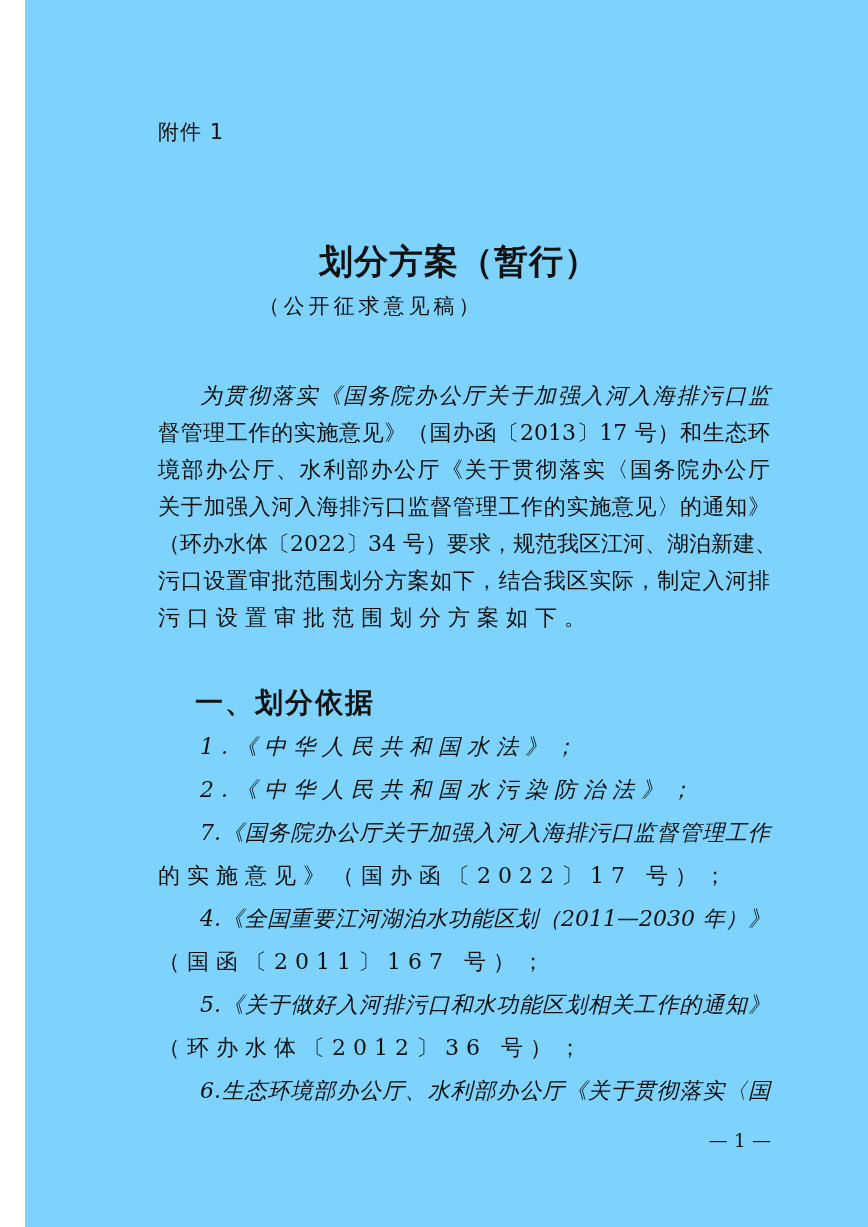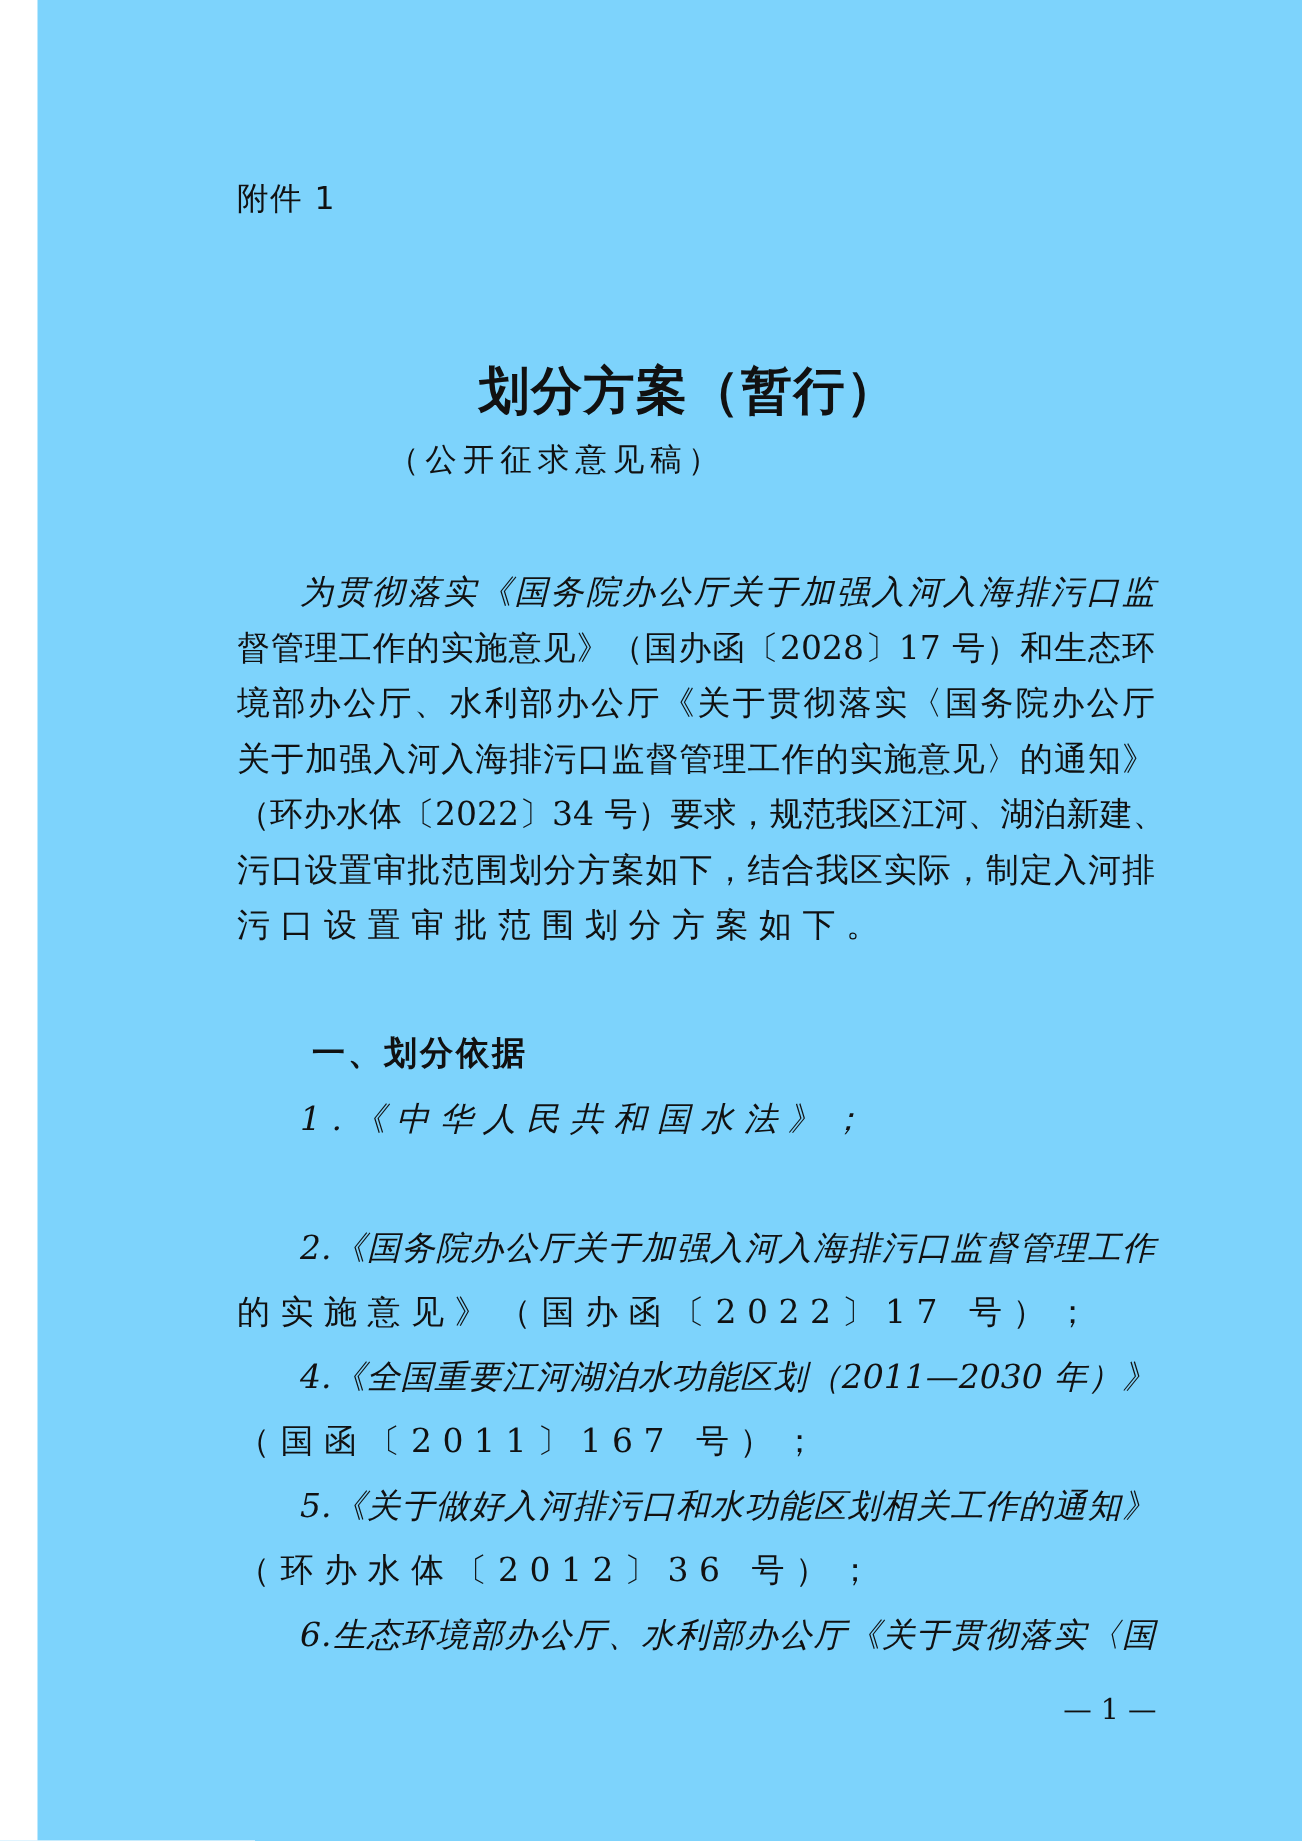--- a/index.html
+++ b/index.html
@@ -6,44 +6,45 @@
   body { width: 868px; height: 1227px; position: relative; overflow: hidden; color: #111111; }
   .page { position: absolute; left: 0; top: 0; width: 868px; height: 1227px; background: #7dd3fc; margin-left: 25px; }
   .attach { position: absolute; left: 133px; top: 118px; font-family: "DejaVu Sans", sans-serif; font-size: 21px; letter-spacing: 1px; }
   .title { position: absolute; left: 0; width: 868px; text-align: center; font-family: "DejaVu Serif", serif; font-weight: bold; font-size: 34px; letter-spacing: 1px; line-height: 46px; }
   .t1 { top: 194px; }
   .t2 { top: 238px; }
   .subtitle { position: absolute; left: 0; width: 692px; top: 292px; text-align: center; font-family: "DejaVu Serif", serif; font-size: 21px; letter-spacing: 4px; }
   .line { position: absolute; left: 133px; width: 612px; font-family: "DejaVu Serif", serif; font-size: 22px; white-space: nowrap; height: 37px; line-height: 37px; text-align: justify; text-align-last: justify; }
   .line.last { text-align-last: left; letter-spacing: 7px; }
   .line.indent { left: 175px; width: 570px; font-style: italic; }
-  .heading { position: absolute; left: 183px; font-family: "DejaVu Sans", sans-serif; font-weight: bold; font-size: 22px; letter-spacing: 2px; line-height: 37px; }
+  .heading { position: absolute; left: 170px; font-family: "DejaVu Sans", sans-serif; font-weight: bold; font-size: 28px; letter-spacing: 2px; line-height: 37px; }
   .pagenum { position: absolute; left: 680px; top: 1129px; width: 66px; text-align: right; font-family: "DejaVu Serif", serif; font-size: 19px; }
 </style>
 </head>
 <body>
 
 <div class="page">
   <div class="attach">附件 1</div>
 
   <div class="title t2">划分方案（暂行）</div>
   <div class="subtitle">（公开征求意见稿）</div>
 
   <div class="line indent" style="top:377px">为贯彻落实《国务院办公厅关于加强入河入海排污口监</div>
-  <div class="line" style="top:414px">督管理工作的实施意见》（国办函〔2028〕17 号）和生态环</div>
+  <div class="line" style="top:414px">督管理工作的实施意见》（国办函〔2013〕17 号）和生态环</div>
   <div class="line" style="top:488px">关于加强入河入海排污口监督管理工作的实施意见〉的通知》</div>
   <div class="line" style="top:451px">境部办公厅、水利部办公厅《关于贯彻落实〈国务院办公厅</div>
   <div class="line" style="top:525px">（环办水体〔2022〕34 号）要求，规范我区江河、湖泊新建、</div>
   <div class="line" style="top:562px">污口设置审批范围划分方案如下，结合我区实际，制定入河排</div>
   <div class="line last" style="top:599px">污口设置审批范围划分方案如下。</div>
 
   <div class="heading" style="top:684px">一、划分依据</div>
 
   <div class="line indent last" style="top:728px">1.《中华人民共和国水法》；</div>
-  <div class="line indent" style="top:814px">2.《国务院办公厅关于加强入河入海排污口监督管理工作</div>
+  <div class="line indent last" style="top:771px">2.《中华人民共和国水污染防治法》；</div>
+  <div class="line indent" style="top:814px">7.《国务院办公厅关于加强入河入海排污口监督管理工作</div>
   <div class="line last" style="top:857px">的实施意见》（国办函〔2022〕17 号）；</div>
   <div class="line indent" style="top:900px">4.《全国重要江河湖泊水功能区划（2011—2030 年）》</div>
   <div class="line last" style="top:943px">（国函〔2011〕167 号）；</div>
   <div class="line indent" style="top:986px">5.《关于做好入河排污口和水功能区划相关工作的通知》</div>
   <div class="line last" style="top:1029px">（环办水体〔2012〕36 号）；</div>
   <div class="line indent" style="top:1072px">6.生态环境部办公厅、水利部办公厅《关于贯彻落实〈国</div>
 
   <div class="pagenum">— 1 —</div>
 </div>
 

